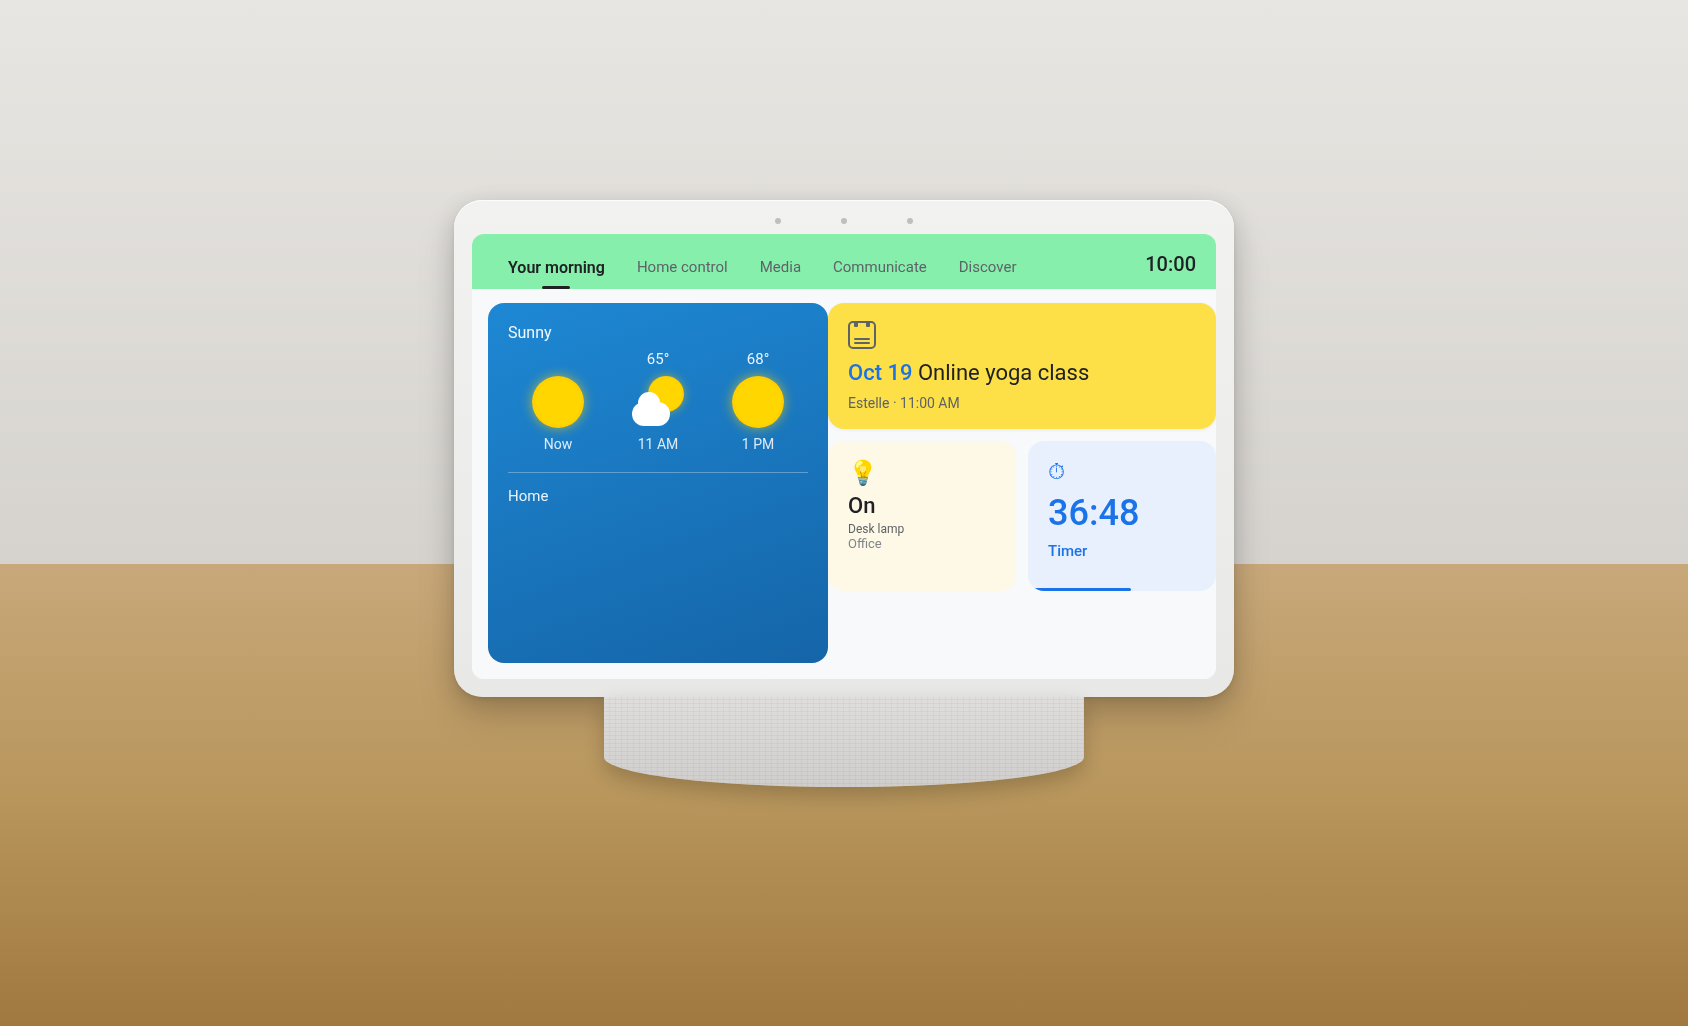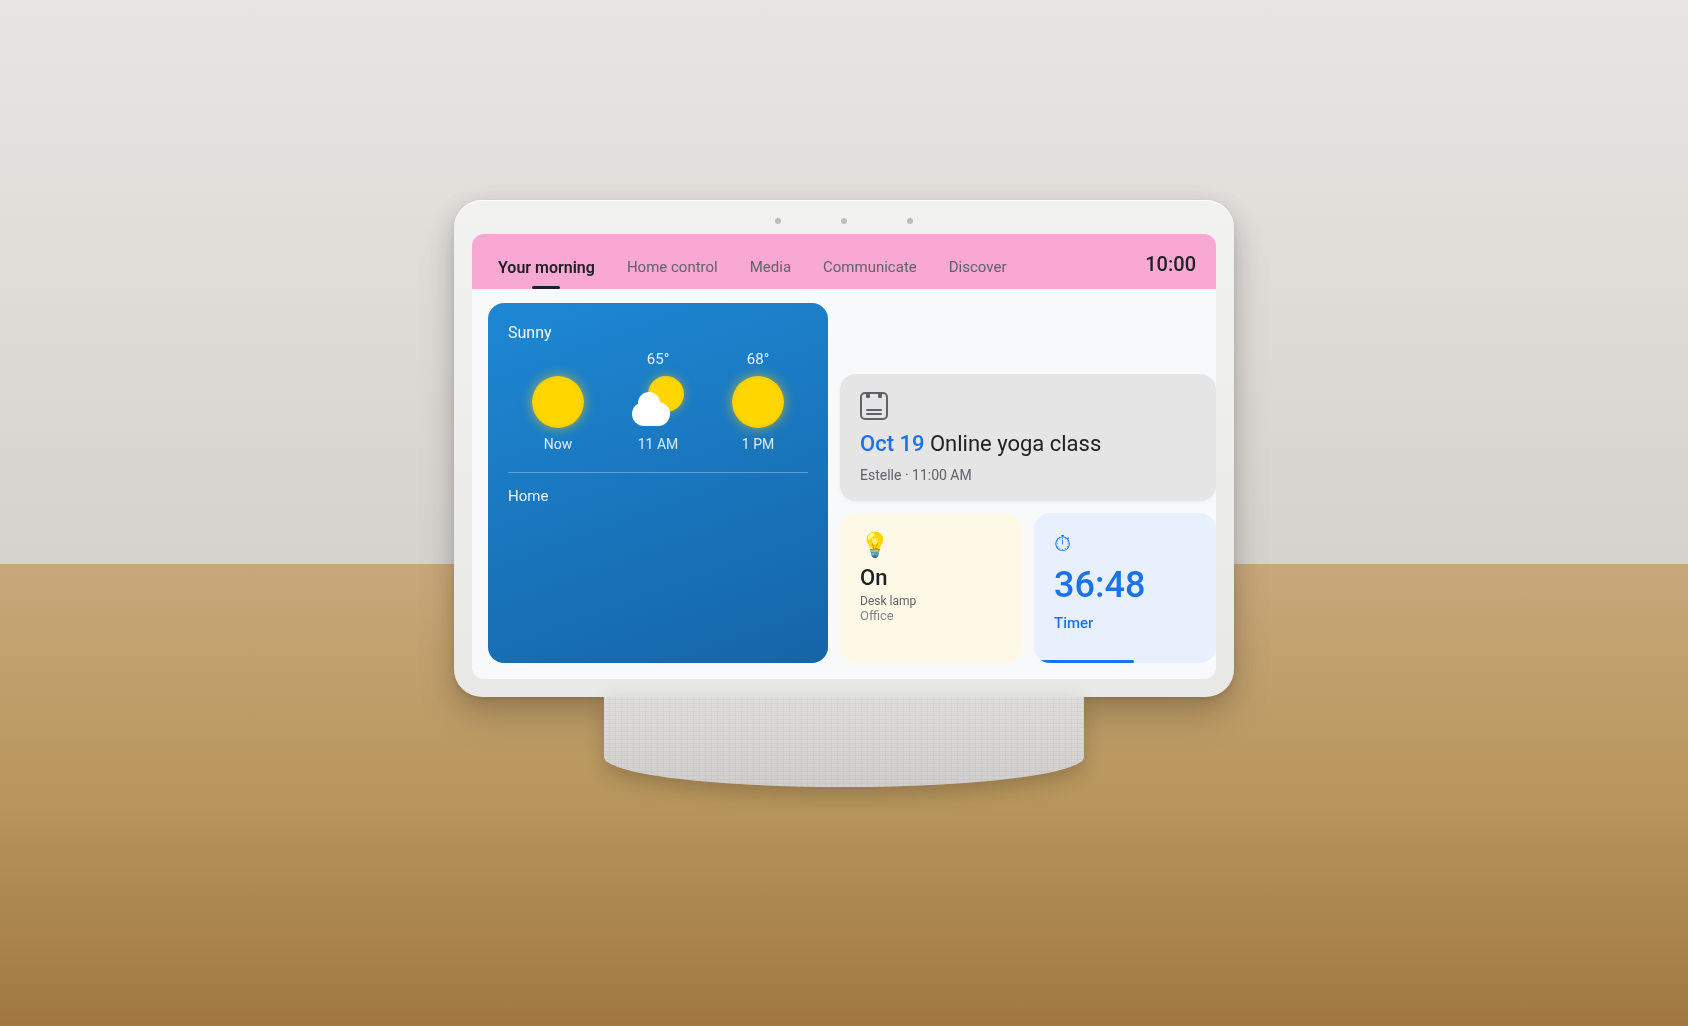--- a/index.html
+++ b/index.html
@@ -81,22 +81,22 @@
       border-radius: 12px;
       overflow: hidden;
       width: 100%;
       box-shadow: inset 0 0 0 1px rgba(0,0,0,0.06);
     }
 
     
     .nav-bar {
       display: flex;
       align-items: center;
-      padding: 16px 20px 0 10px;
-      background: #f9a8d4;
+      padding: 16px 20px 0 20px;
+      background: #86efac;
       gap: 0;
     }
 
     .nav-tab {
       padding: 8px 16px 12px 16px;
       font-size: 15px;
       color: #5f6368;
       cursor: pointer;
       position: relative;
       white-space: nowrap;
@@ -124,24 +124,23 @@
       margin-left: auto;
       font-size: 20px;
       font-weight: 500;
       color: #202124;
       padding-bottom: 10px;
     }
 
     
     .content-area {
       display: flex;
-      gap: 12px;
+      gap: 0;
       padding: 14px 0 16px 16px;
       background: #f8f9fa;
-      align-items: flex-end;
     }
 
     
     .weather-card {
       background: linear-gradient(160deg, #1e88d4 0%, #1565a8 100%);
       border-radius: 16px;
       padding: 20px;
       flex: 0 0 340px;
       color: white;
       position: relative;
@@ -246,21 +245,21 @@
     
     .right-panel {
       flex: 1;
       display: flex;
       flex-direction: column;
       gap: 12px;
     }
 
     
     .calendar-card {
-      background: #e5e5e5;
+      background: #fde047;
       border-radius: 16px;
       padding: 18px 20px;
       box-shadow: 0 1px 4px rgba(0,0,0,0.06);
     }
 
     .calendar-icon-row {
       display: flex;
       align-items: center;
       margin-bottom: 10px;
     }

